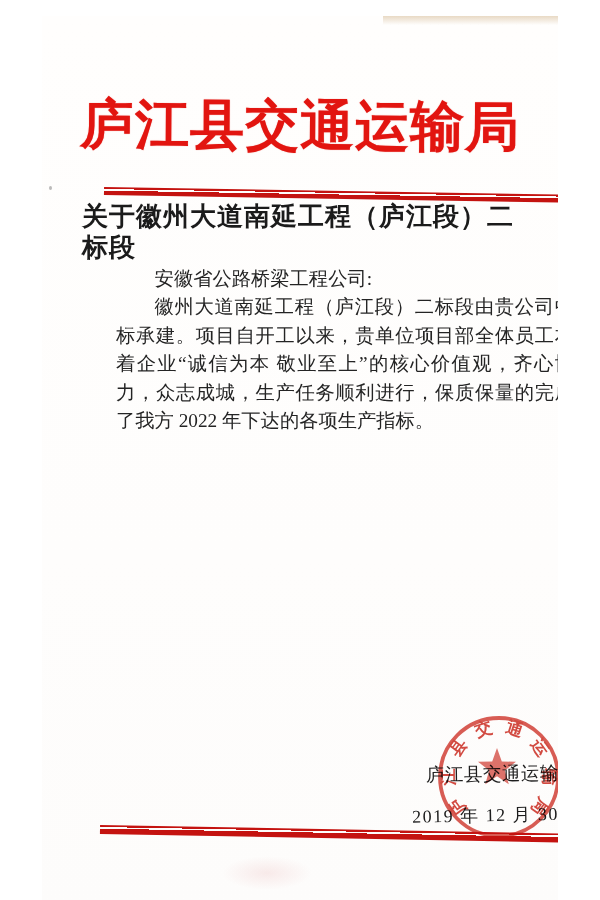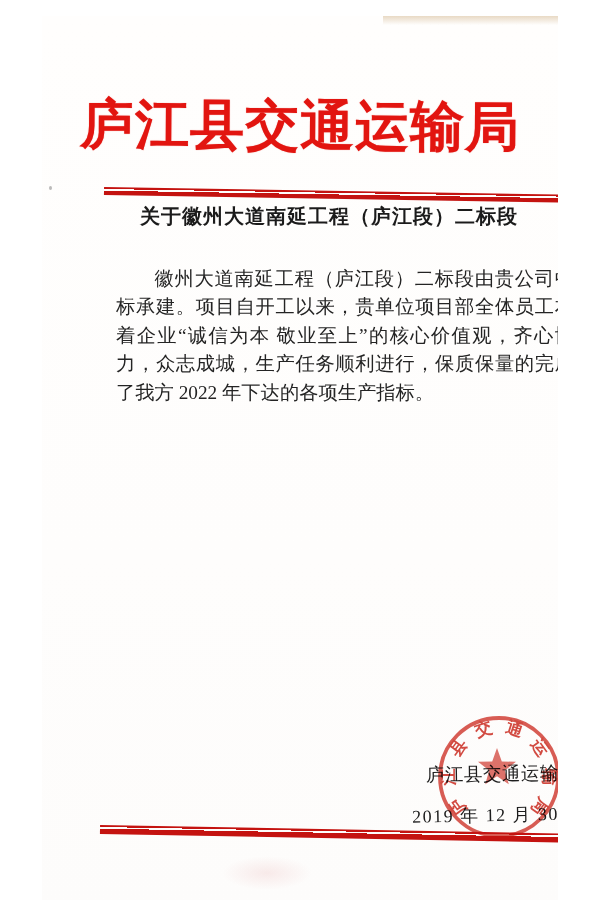--- a/index.html
+++ b/index.html
@@ -38,22 +38,22 @@
   }
   .rule{
     position:absolute;transform-origin:left center;
     background:linear-gradient(to bottom,#c41310 0 2px,rgba(255,255,255,0) 2px 3.6px,#c41310 3.6px 100%);
   }
   .rule-top{left:62px;top:171px;width:486px;height:8px;transform:rotate(0.95deg);}
   .rule-bottom{left:58px;top:809px;width:482px;height:9px;transform:rotate(1.05deg);}
   
   .doc-title{
     position:absolute;left:40px;right:40px;top:185px;
-    text-align:right;font-weight:bold;color:#1b1b1b;
-    font-size:20px;line-height:31px;letter-spacing:1px;
+    text-align:left;font-weight:bold;color:#1b1b1b;
+    font-size:26px;line-height:31px;letter-spacing:1px;
   }
   
   .body-text{
     position:absolute;left:74px;top:249px;width:458px;
     font-size:19.3px;line-height:28.45px;
     text-align:justify;text-justify:inter-ideograph;
     color:#242424;
   }
   .body-text p{margin:0;text-indent:2em;}
   .salutation{margin:0;}
@@ -90,20 +90,21 @@
 
   <div class="letterhead">庐江县交通运输局</div>
 
   <div class="rule rule-top"></div>
 
   <div class="doc-title">
     <div>关于徽州大道南延工程（庐江段）二标段</div>
   </div>
 
   <div class="body-text">
+    <p class="salutation">安徽省公路桥梁工程公司:</p>
     <p>徽州大道南延工程（庐江段）二标段由贵公司中标承建。项目自开工以来，贵单位项目部全体员工本着企业“诚信为本 敬业至上”的核心价值观，齐心协力，众志成城，生产任务顺利进行，保质保量的完成了我方 2022 年下达的各项生产指标。</p>
   </div>
 
   <div class="sig-org">庐江县交通运输局</div>
   <div class="sig-date">2019 年 12 月 30 日</div>
 
   <svg class="seal" viewBox="0 0 128 128" xmlns="http://www.w3.org/2000/svg">
     <circle cx="64" cy="64" r="59" fill="none" stroke="#cf372d" stroke-width="3.8" stroke-opacity="0.9"></circle>
     <polygon points="62,35 66.8,48.4 81,48.8 69.8,57.5 73.8,71.2 62,63.2 50.2,71.2 54.2,57.5 43,48.8 57.2,48.4" fill="#cf372d" fill-opacity="0.78"></polygon>
     <text x="64" y="19" text-anchor="middle" transform="rotate(-126,64,64)">庐</text>

